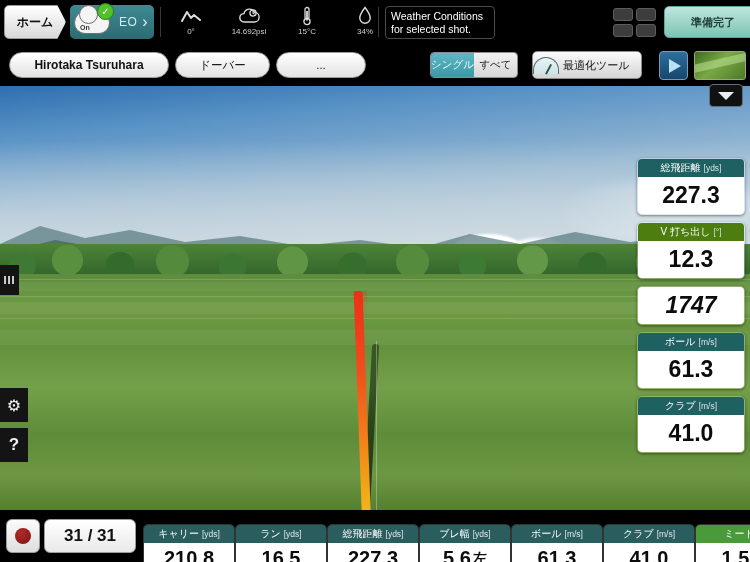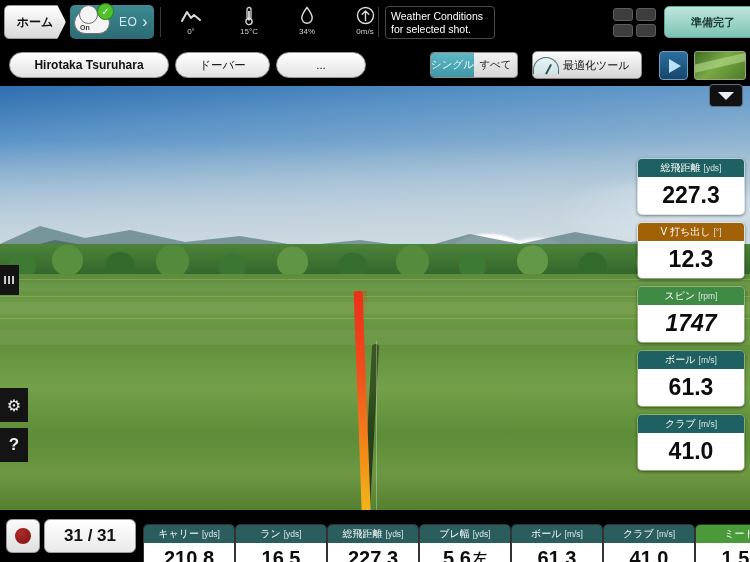--- a/index.html
+++ b/index.html
@@ -351,20 +351,30 @@
       <div class="wx">
         <span class="wx-ico">
           <svg width="22" height="16" viewBox="0 0 22 16">
               <path d="M2 13 L7 4 L11 10 L14 7 L20 12" stroke="#dcdcdc" stroke-width="2" fill="none" stroke-linejoin="round" stroke-linecap="round"></path>
             </svg>
         </span>
         <span class="wx-val">0°</span>
       </div>
       <div class="wx">
         <span class="wx-ico">
+          <svg width="24" height="18" viewBox="0 0 24 18">
+              <path d="M7 15 a4.2 4.2 0 0 1 0-8.4 a5.6 5.6 0 0 1 10.6-1.2 a3.9 3.9 0 0 1 -0.6 9.6 z" stroke="#dcdcdc" stroke-width="1.4" fill="none"></path>
+              <circle cx="16" cy="6" r="3.1" stroke="#dcdcdc" stroke-width="1.3" fill="none"></circle>
+              <path d="M16 4 v2.2 l1.5 1" stroke="#dcdcdc" stroke-width="1.1" fill="none"></path>
+            </svg>
+        </span>
+        <span class="wx-val">14.692psi</span>
+      </div>
+      <div class="wx">
+        <span class="wx-ico">
           <svg width="12" height="20" viewBox="0 0 12 20">
               <rect x="4" y="1.5" width="4" height="11.5" rx="2" stroke="#dcdcdc" stroke-width="1.3" fill="none"></rect>
               <circle cx="6" cy="15.6" r="3.1" stroke="#dcdcdc" stroke-width="1.3" fill="none"></circle>
               <rect x="5.1" y="5" width="1.8" height="9.5" fill="#dcdcdc"></rect>
             </svg>
         </span>
         <span class="wx-val">15°C</span>
       </div>
       <div class="wx">
         <span class="wx-ico">
@@ -483,32 +493,28 @@
   <div class="right-stats">
     <div class="rstat">
       <div class="rstat-hdr" style="background:#1f6062">
         <span>総飛距離</span>
         <span class="rstat-unit">[yds]</span>
       </div>
       <div class="rstat-val">227.3</div>
     </div>
 
     <div class="rstat">
-      <div class="rstat-hdr" style="background:#a16207">
+      <div class="rstat-hdr" style="background:#4d7c0f">
         <span>V 打ち出し</span>
         <span class="rstat-unit">[°]</span>
       </div>
       <div class="rstat-val">12.3</div>
     </div>
 
     <div class="rstat">
-      <div class="rstat-hdr" style="background:#3f8b46">
-        <span>スピン</span>
-        <span class="rstat-unit">[rpm]</span>
-      </div>
       <div class="rstat-val italic">1747</div>
     </div>
 
     <div class="rstat">
       <div class="rstat-hdr" style="background:#1f6062">
         <span>ボール</span>
         <span class="rstat-unit">[m/s]</span>
       </div>
       <div class="rstat-val">61.3</div>
     </div>

